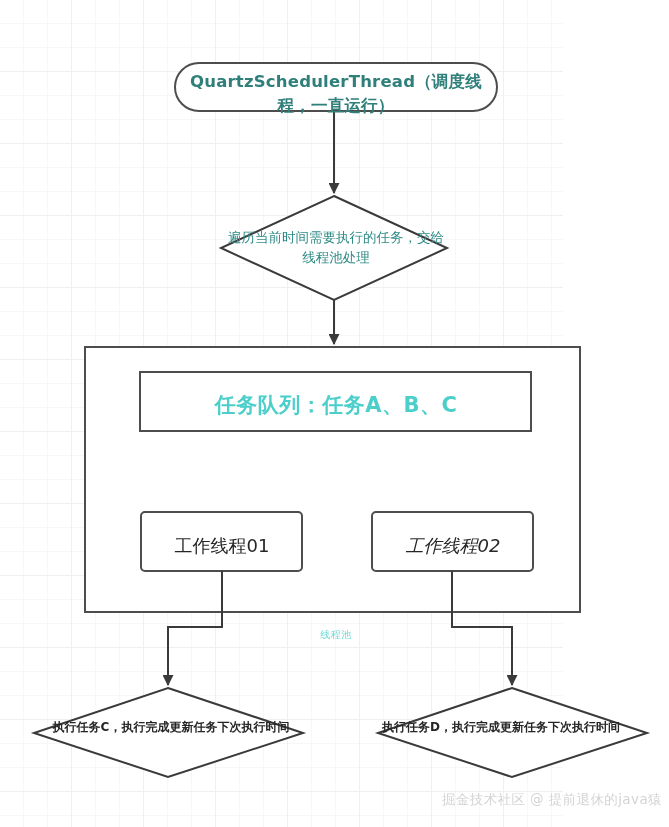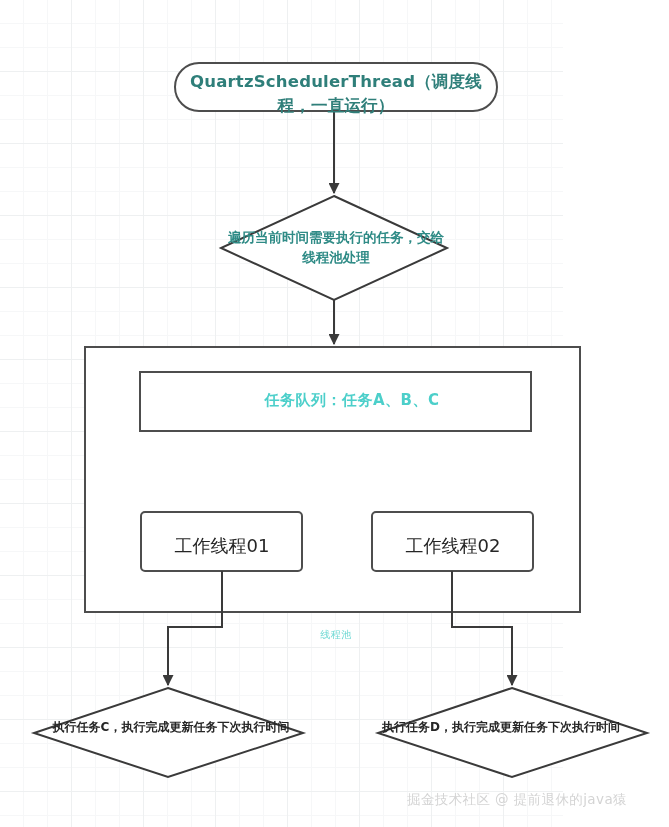--- a/index.html
+++ b/index.html
@@ -47,40 +47,40 @@
     font-size: 16.5px;
     font-weight: bold;
     color: #2f7f7a;
     letter-spacing: 0.2px;
   }
   .dispatch-text {
     left: 228px;
     top: 228px;
     width: 216px;
     font-size: 13.5px;
-    font-weight: bold;
+    font-weight: normal;
     color: #2f8b86;
   }
   .queue-text {
-    left: 168px;
+    left: 152px;
     top: 390px;
     width: 368px;
-    font-size: 15px;
+    font-size: 21px;
     font-weight: bold;
     color: #4ccfca;
     letter-spacing: 0.5px;
   }
   .worker-text {
     top: 533px;
     width: 160px;
     font-size: 18px;
     color: #262626;
   }
   .worker-text.w1 { left: 142px; }
-  .worker-text.w2 { left: 373px; }
+  .worker-text.w2 { left: 373px; font-style: italic; }
   .pool-label {
     left: 286px;
     top: 628px;
     width: 100px;
     font-size: 10px;
     font-weight: normal;
     color: #6fd9d4;
     letter-spacing: 0.5px;
   }
   .result-text {
@@ -92,21 +92,21 @@
   }
   .result-text.r1 { left: 36px; }
   .result-text.r2 { left: 366px; }
   .watermark {
     position: absolute;
     left: 372px;
     top: 791px;
     width: 290px;
     font-size: 13.5px;
     color: #d4d4d4;
-    text-align: center;
+    text-align: right;
     letter-spacing: 0.4px;
     pointer-events: none;
   }
 </style>
 </head>
 <body>
 
 <div id="canvas">
 
   <svg id="vector" viewBox="0 0 669 827" xmlns="http://www.w3.org/2000/svg">

